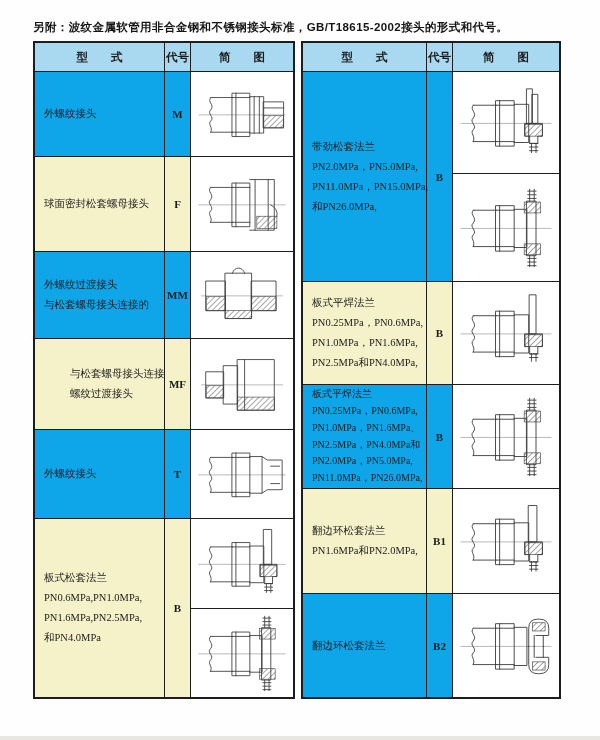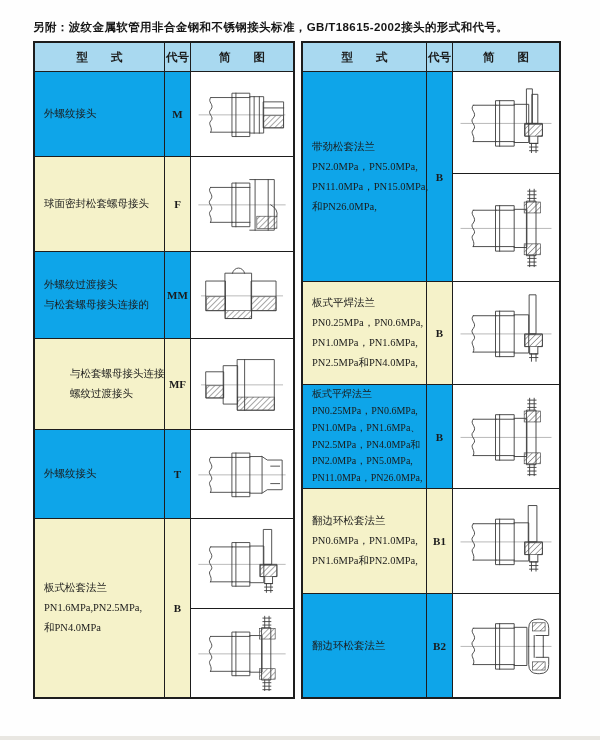--- a/index.html
+++ b/index.html
@@ -133,20 +133,21 @@
         <path class="s" d="M19,26 c-5,5 5,8 0,14 c-5,5 5,8 0,13 c-4,4 3,7 0,13"></path>
         <path class="s" d="M19,26 H44 M19,66 H44"></path>
         <path class="s" d="M44,21 H64 V71 H44 Z M44,26 H64 M44,66 H64 M48,21 V71"></path>
         <path class="s" d="M64,25 H78 V67 H64"></path>
         <path class="s" d="M78,25 L84,29 H101 V63 H84 L78,67"></path>
         <path class="s" d="M88,36 H98 M88,56 H98"></path>
       </svg>
     </div>
     <div class="cell label hl lr" style="grid-area: 7 / 1 / span 2;">
       <div class="ln">板式松套法兰</div>
+      <div class="ln">PN0.6MPa,PN1.0MPa,</div>
       <div class="ln">PN1.6MPa,PN2.5MPa,</div>
       <div class="ln">和PN4.0MPa</div>
     </div>
     <div class="cell code hl lr" style="grid-area: 7 / 2 / span 2;">B</div>
     <div class="cell diag lc" style="grid-area: 7 / 3;">
       <svg class="fit" viewBox="0 0 110 90" preserveAspectRatio="xMidYMid meet">
         <line class="cl" x1="5" y1="46" x2="105" y2="46"></line>
         <path class="s" d="M19,26 c-5,5 5,8 0,14 c-5,5 5,8 0,13 c-4,4 3,7 0,13"></path>
         <path class="s" d="M19,26 H44 M19,66 H44"></path>
         <path class="s" d="M44,21 H64 V71 H44 Z M44,26 H64 M44,66 H64 M48,21 V71"></path>
@@ -249,21 +250,20 @@
         <path class="s" d="M64,25 H78 V67 H64"></path>
         <rect class="s" x="78" y="16" width="10" height="60"></rect>
         <rect class="h" x="75" y="17" width="18" height="12"></rect>
         <rect class="h" x="75" y="63" width="18" height="12"></rect>
         <path class="s" d="M79,5 H88 M79,9 H88 M79,13 H88 M81,3 V16 M86,3 V16"></path>
         <path class="s" d="M79,79 H88 M79,83 H88 M79,87 H88 M81,76 V88 M86,76 V88"></path>
       </svg>
     </div>
     <div class="cell label hl" style="grid-area: 6 / 1 / span 1;">
       <div class="ln">翻边环松套法兰</div>
-      <div class="ln">PN0.6MPa，PN1.0MPa,</div>
       <div class="ln">PN1.6MPa和PN2.0MPa,</div>
     </div>
     <div class="cell code hl" style="grid-area: 6 / 2 / span 1;">B1</div>
     <div class="cell diag lc" style="grid-area: 6 / 3;">
       <svg class="fit" viewBox="0 0 110 90" preserveAspectRatio="xMidYMid meet">
         <line class="cl" x1="5" y1="46" x2="105" y2="46"></line>
         <path class="s" d="M19,26 c-5,5 5,8 0,14 c-5,5 5,8 0,13 c-4,4 3,7 0,13"></path>
         <path class="s" d="M19,26 H44 M19,66 H44"></path>
         <path class="s" d="M44,21 H64 V71 H44 Z M44,26 H64 M44,66 H64 M48,21 V71"></path>
         <path class="s" d="M64,25 H80 V67 H64"></path>

